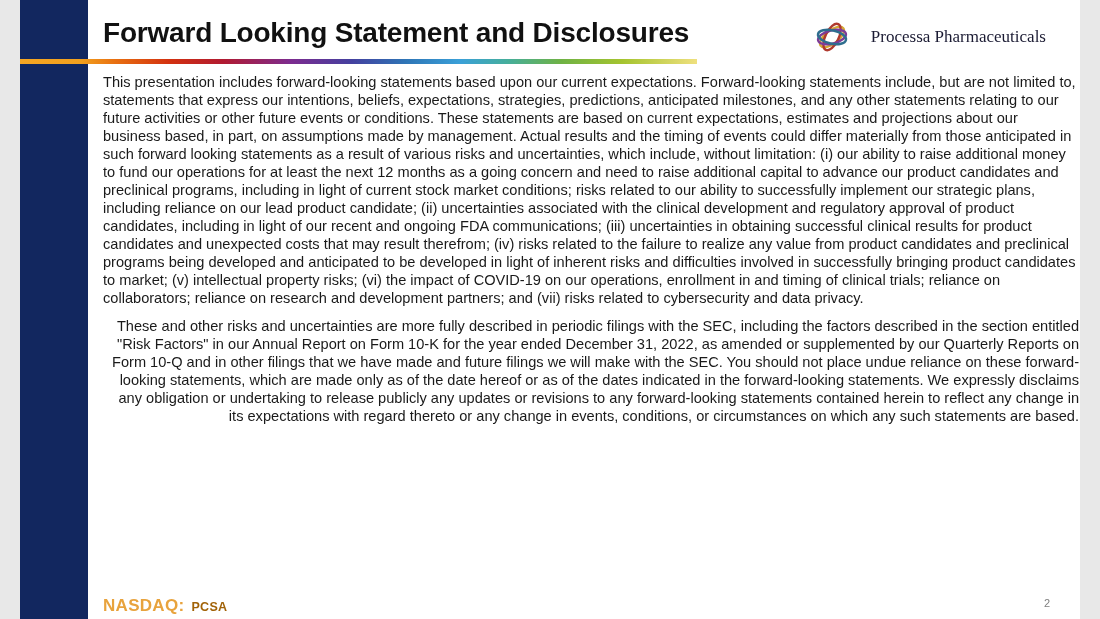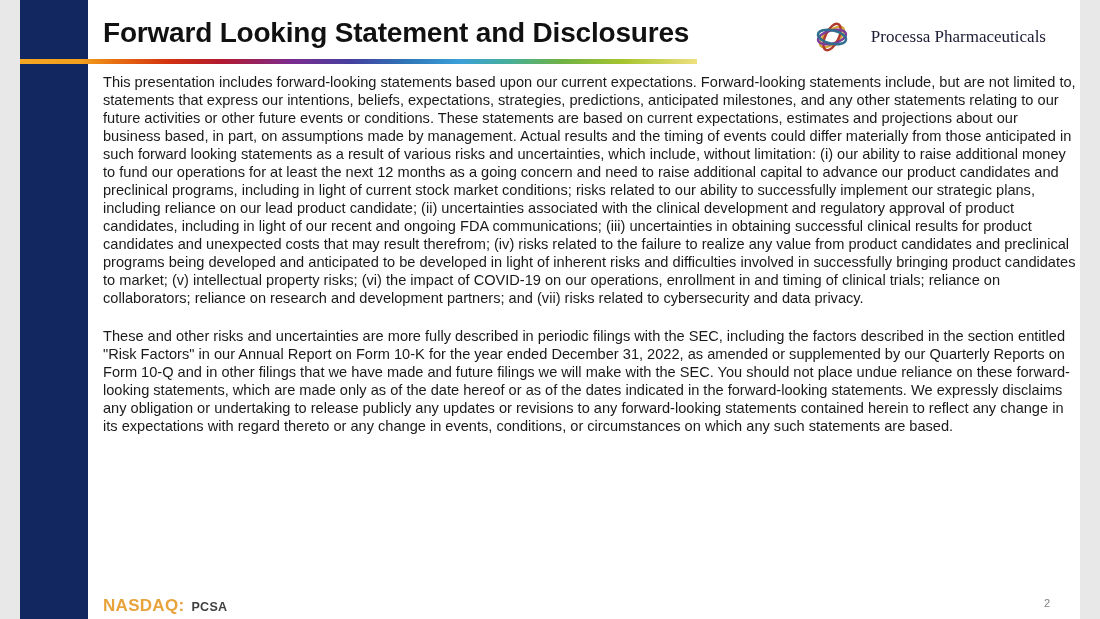--- a/index.html
+++ b/index.html
@@ -52,38 +52,38 @@
     white-space: nowrap;
   }
   .content {
     position: absolute;
     left: 83px; top: 73px;
     width: 976px;
     font-size: 14.6px;
     line-height: 18px;
     color: #1a1a1a;
   }
-  .content p + p { margin-top: 20px; }
+  .content p + p { margin-top: 10px; text-align: right; }
   .footer-ticker {
     position: absolute;
     left: 83px; top: 596px;
     display: flex;
     align-items: baseline;
     gap: 7px;
   }
   .nasdaq {
     font-size: 17px;
     font-weight: bold;
     color: #E8A33D;
     letter-spacing: 0.3px;
   }
   .ticker {
     font-size: 12.5px;
     font-weight: bold;
-    color: #404040;
+    color: #a16207;
     letter-spacing: 0.3px;
   }
   .page-number {
     position: absolute;
     right: 30px; top: 597px;
     font-size: 11px;
     color: #7f7f7f;
   }
 </style>
 </head>

